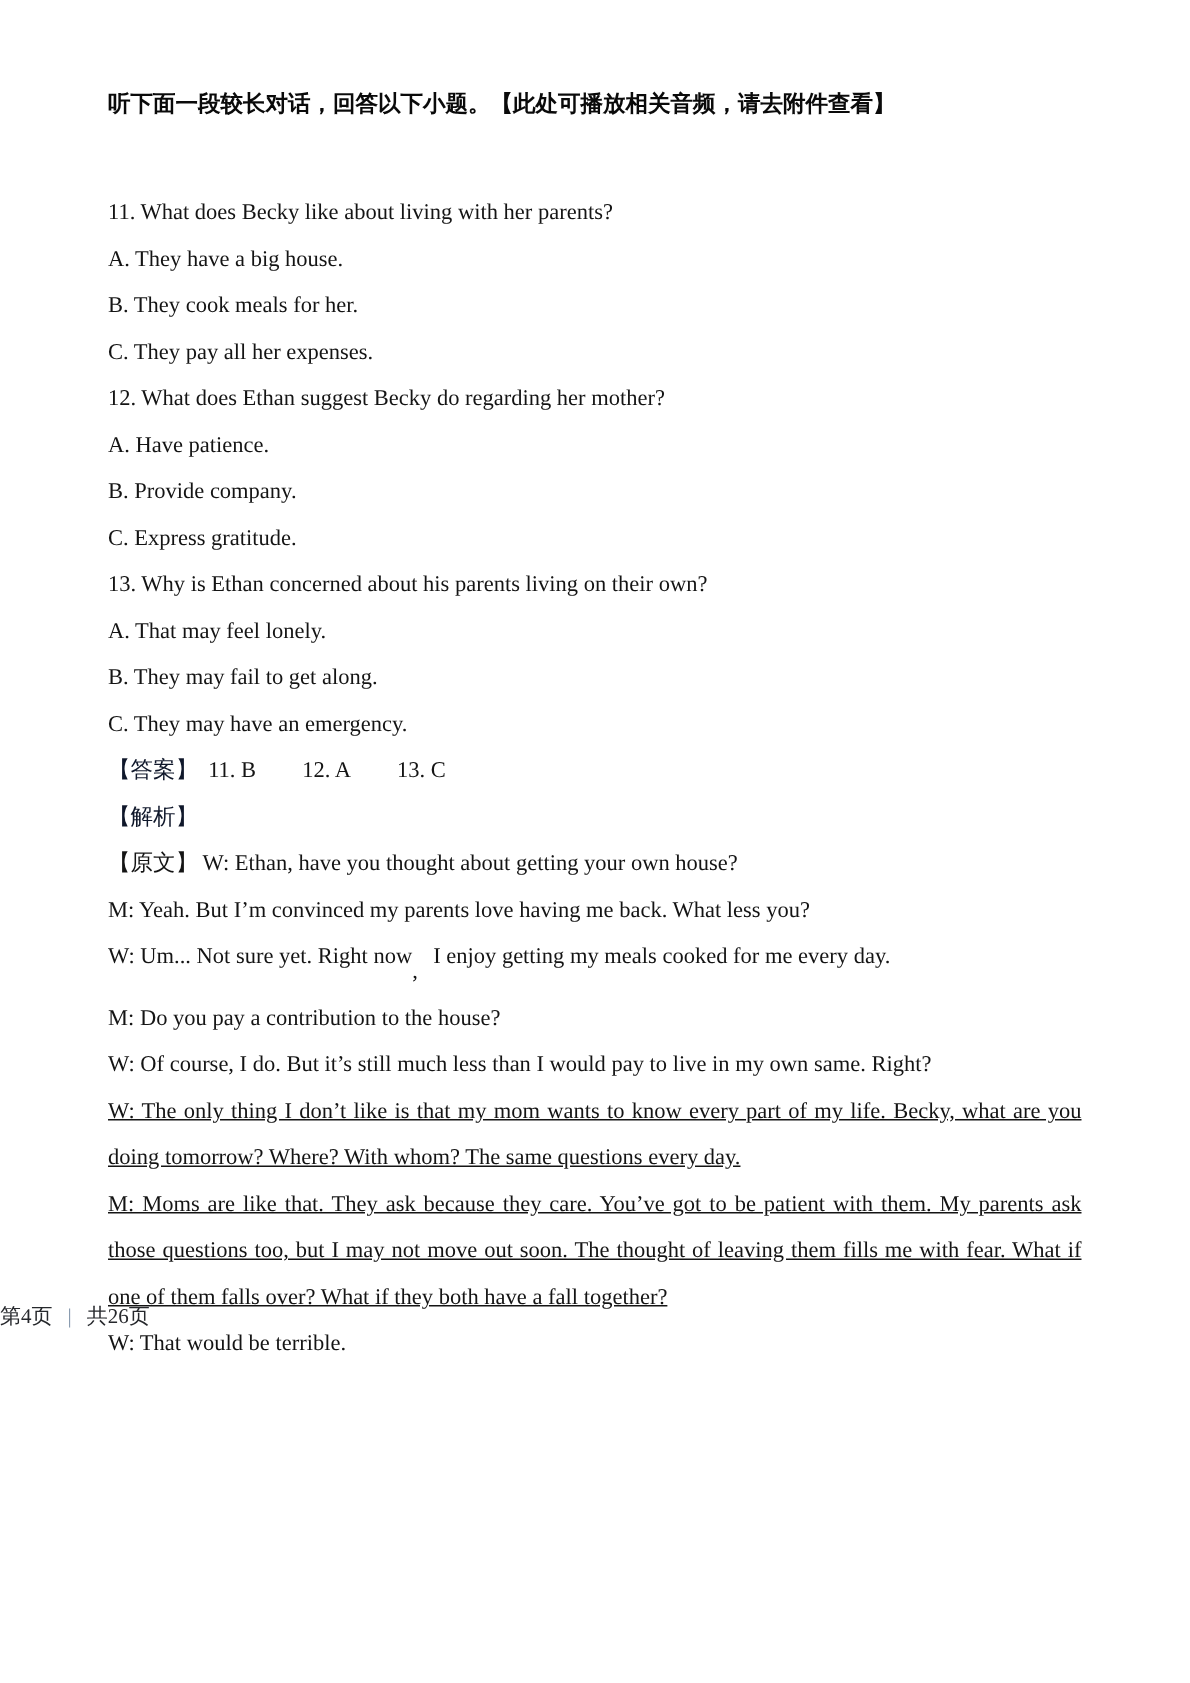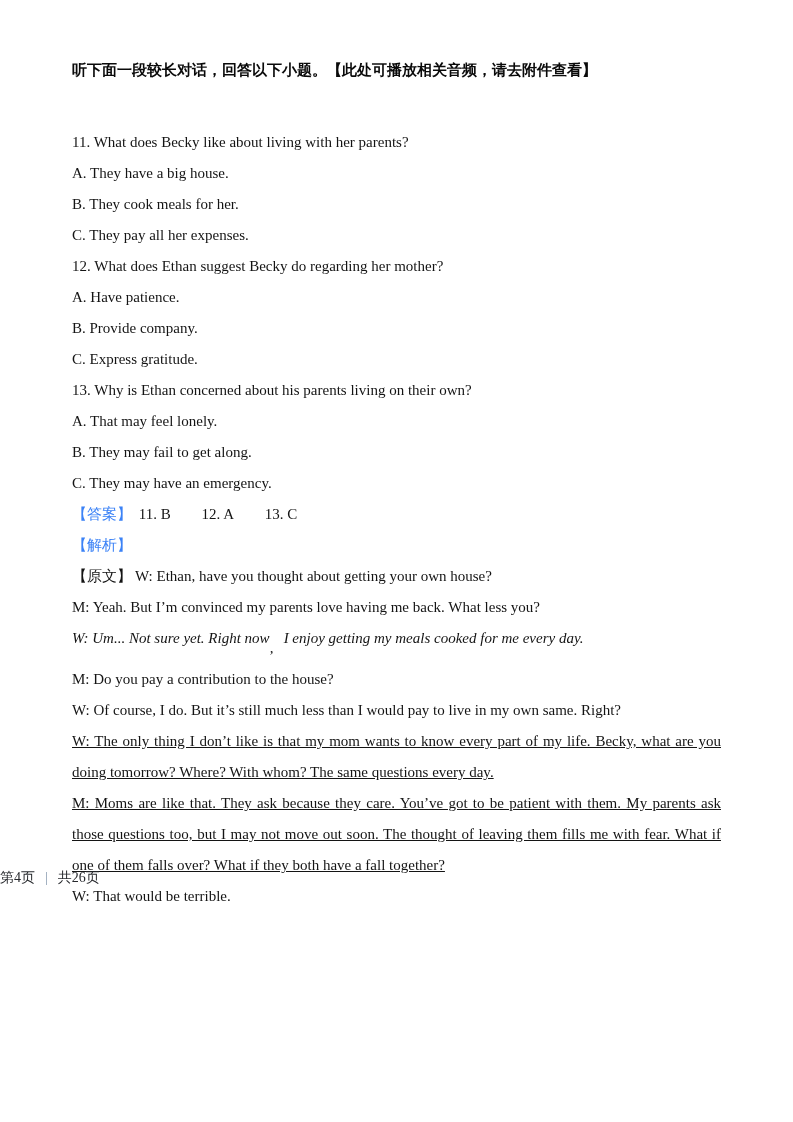--- a/index.html
+++ b/index.html
@@ -22,25 +22,25 @@
   .content p { margin: 0; line-height: 31px; }
   .cn-heading {
     font-weight: bold;
     color: #0a0a0a;
     margin-bottom: 41px !important;
   }
   .cn-heading-bottom {
     font-weight: bold;
     color: #0a0a0a;
   }
-  .blue { color: #3b82f6; }
+  .blue { color: #0f172a; }
   .ans-item { margin-right: 27px; }
   .label-gap { margin-right: 3px; }
   .para { text-align: justify; text-decoration: underline; }
-  .comma-line { margin-bottom: 10px !important; font-style: italic; }
+  .comma-line { margin-bottom: 10px !important; }
   .dropped-comma {
     display: inline-block;
     width: 14px;
     transform: translateY(10px);
   }
   .footer {
     position: absolute;
     left: 0;
     right: 0;
     bottom: 14px;

